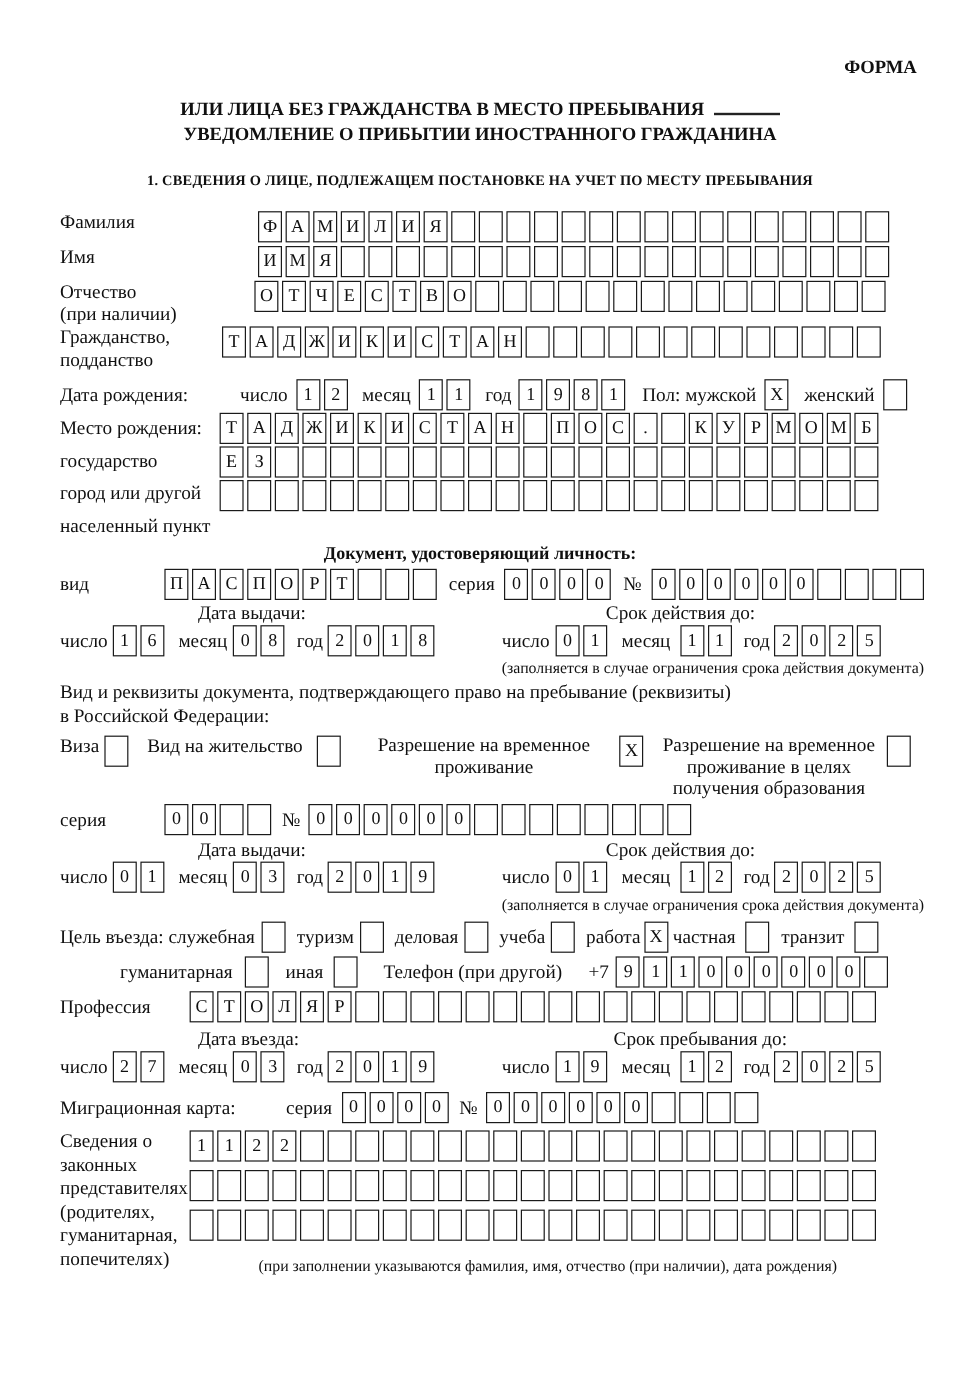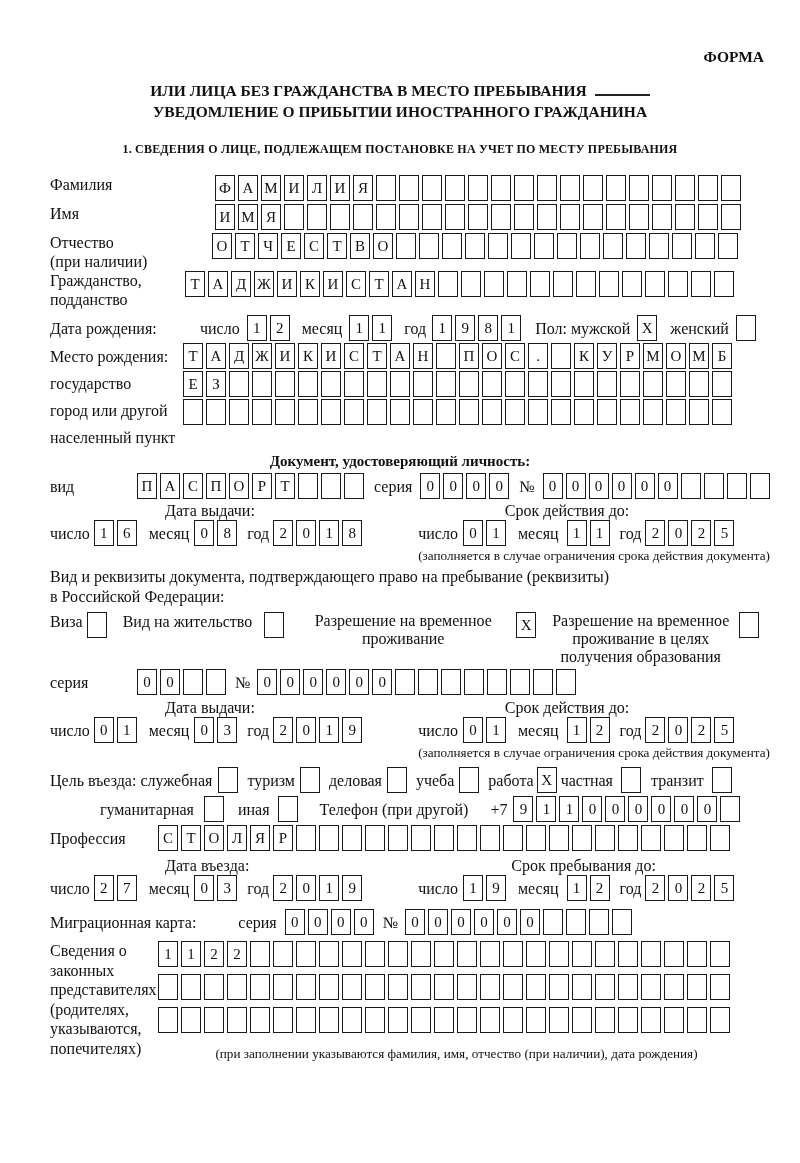--- a/index.html
+++ b/index.html
@@ -630,21 +630,21 @@
         <span class="cell"></span>
       </span>
   </div>
 
   <div class="row mt6">
     <span class="lbl" style="width:108px; line-height:19.5px">
       <span>Сведения о</span><br>
       <span>законных</span><br>
       <span>представителях</span><br>
       <span>(родителях,</span><br>
-      <span>указываются,</span><br>
+      <span>гуманитарная,</span><br>
       <span>попечителях)</span>
     </span>
     <span class="gcol">
       <span class="cells">
           <span class="cell">1</span>
           <span class="cell">1</span>
           <span class="cell">2</span>
           <span class="cell">2</span>
           <span class="cell"></span>
           <span class="cell"></span>

